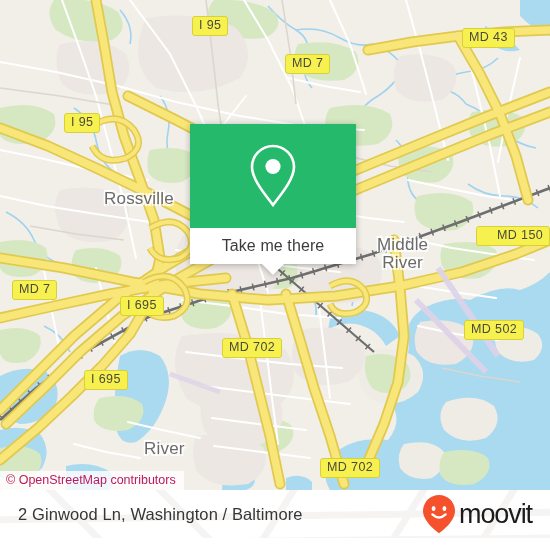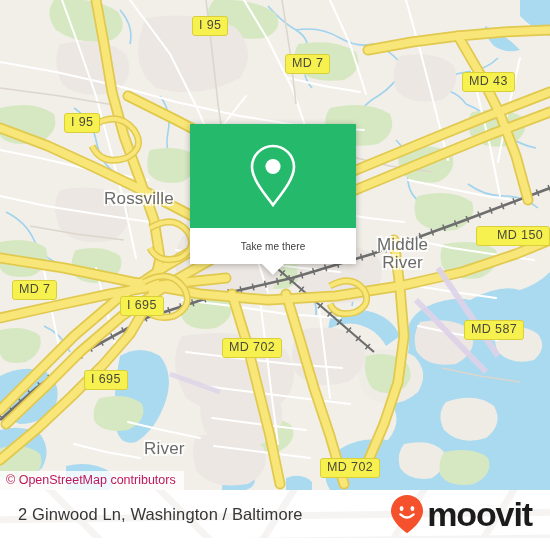--- a/index.html
+++ b/index.html
@@ -84,21 +84,21 @@
     align-items: center;
     justify-content: center;
   }
   #callout-button {
     height: 36px;
     background: #ffffff;
     display: flex;
     align-items: center;
     justify-content: center;
     color: #3c3c3c;
-    font-size: 10px;
+    font-size: 16px;
     letter-spacing: 0.1px;
     cursor: pointer;
   }
   #callout-tail {
     position: absolute;
     left: 50%;
     bottom: -11px;
     transform: translateX(-50%);
     width: 0;
     height: 0;
@@ -154,22 +154,22 @@
   }
   #brand-logo {
     position: relative;
     display: flex;
     align-items: center;
     z-index: 2;
     gap: 2px;
   }
   #brand-wordmark {
     color: #1b1b1b;
-    font-size: 34px;
-    font-weight: 700;
+    font-size: 27px;
+    font-weight: 400;
     letter-spacing: -1.1px;
     line-height: 1;
     margin-left: 1px;
   }
 </style>
 </head>
 <body>
 
 <div id="map-viewport">
 
@@ -393,27 +393,27 @@
 
   <div class="city-label" style="left:104px; top:190px;">
     <span>Rossville</span>
   </div>
 
   <div class="city-label" style="left:144px; top:440px;">
     <span>River</span>
   </div>
 
   <div class="shield" style="left:192px; top:16px;">I 95</div>
-  <div class="shield" style="left:462px; top:28px;margin-top:44px;">MD 43</div>
+  <div class="shield" style="left:462px; top:28px;">MD 43</div>
   <div class="shield" style="left:285px; top:54px;">MD 7</div>
   <div class="shield" style="left:64px; top:113px;">I 95</div>
   <div class="shield" style="left:476px; top:226px;padding-left:20px;">MD 150</div>
   <div class="shield" style="left:12px; top:280px;">MD 7</div>
   <div class="shield" style="left:120px; top:296px;">I 695</div>
-  <div class="shield" style="left:464px; top:320px;">MD 587</div>
+  <div class="shield" style="left:464px; top:320px;">MD 502</div>
   <div class="shield" style="left:222px; top:338px;">MD 702</div>
   <div class="shield" style="left:84px; top:370px;">I 695</div>
   <div class="shield" style="left:320px; top:458px;">MD 702</div>
 
   <div id="callout">
     <div id="callout-image">
       <svg width="56" height="68" viewBox="0 0 56 68" xmlns="http://www.w3.org/2000/svg">
         <path d="M28 4 C16.4 4 7 13.4 7 25 C7 38 22 54.5 28 63 C34 54.5 49 38 49 25 C49 13.4 39.6 4 28 4 Z" fill="none" stroke="#ffffff" stroke-width="2.6"></path>
         <circle cx="28" cy="24.5" r="7.6" fill="#ffffff"></circle>
       </svg>

